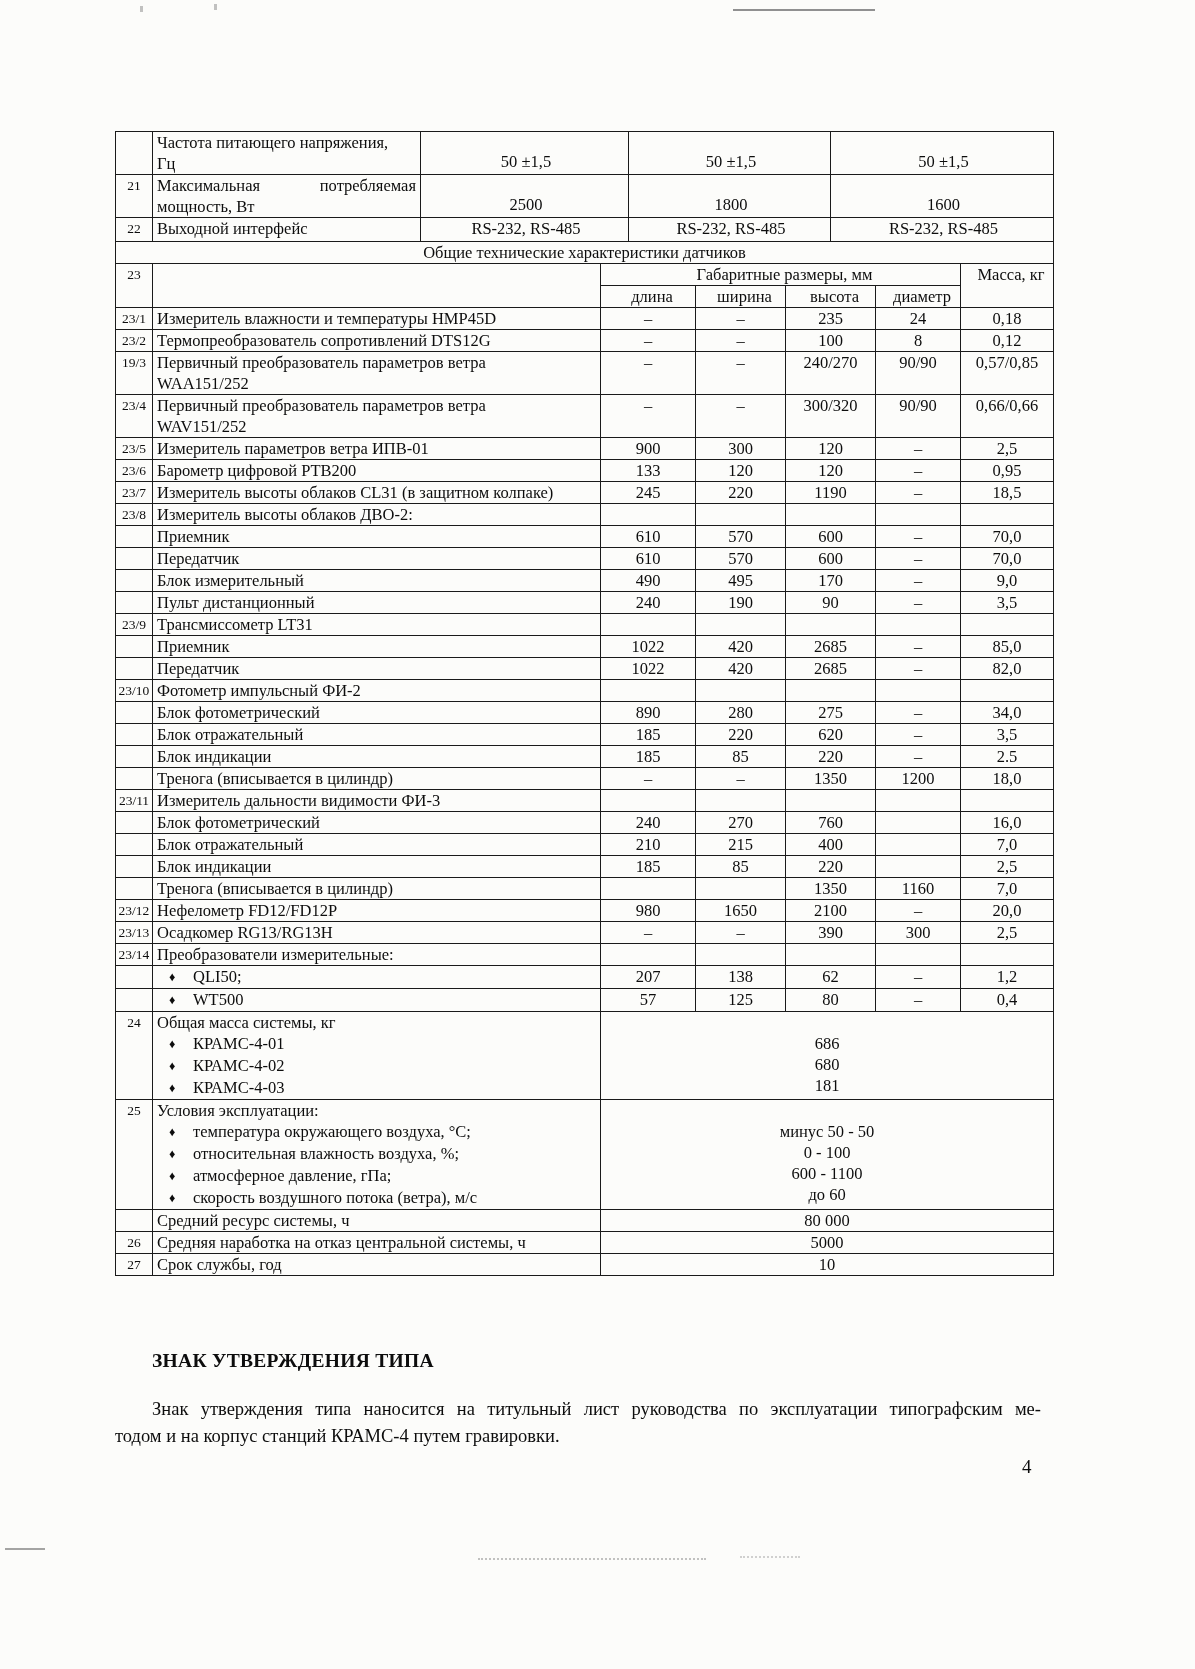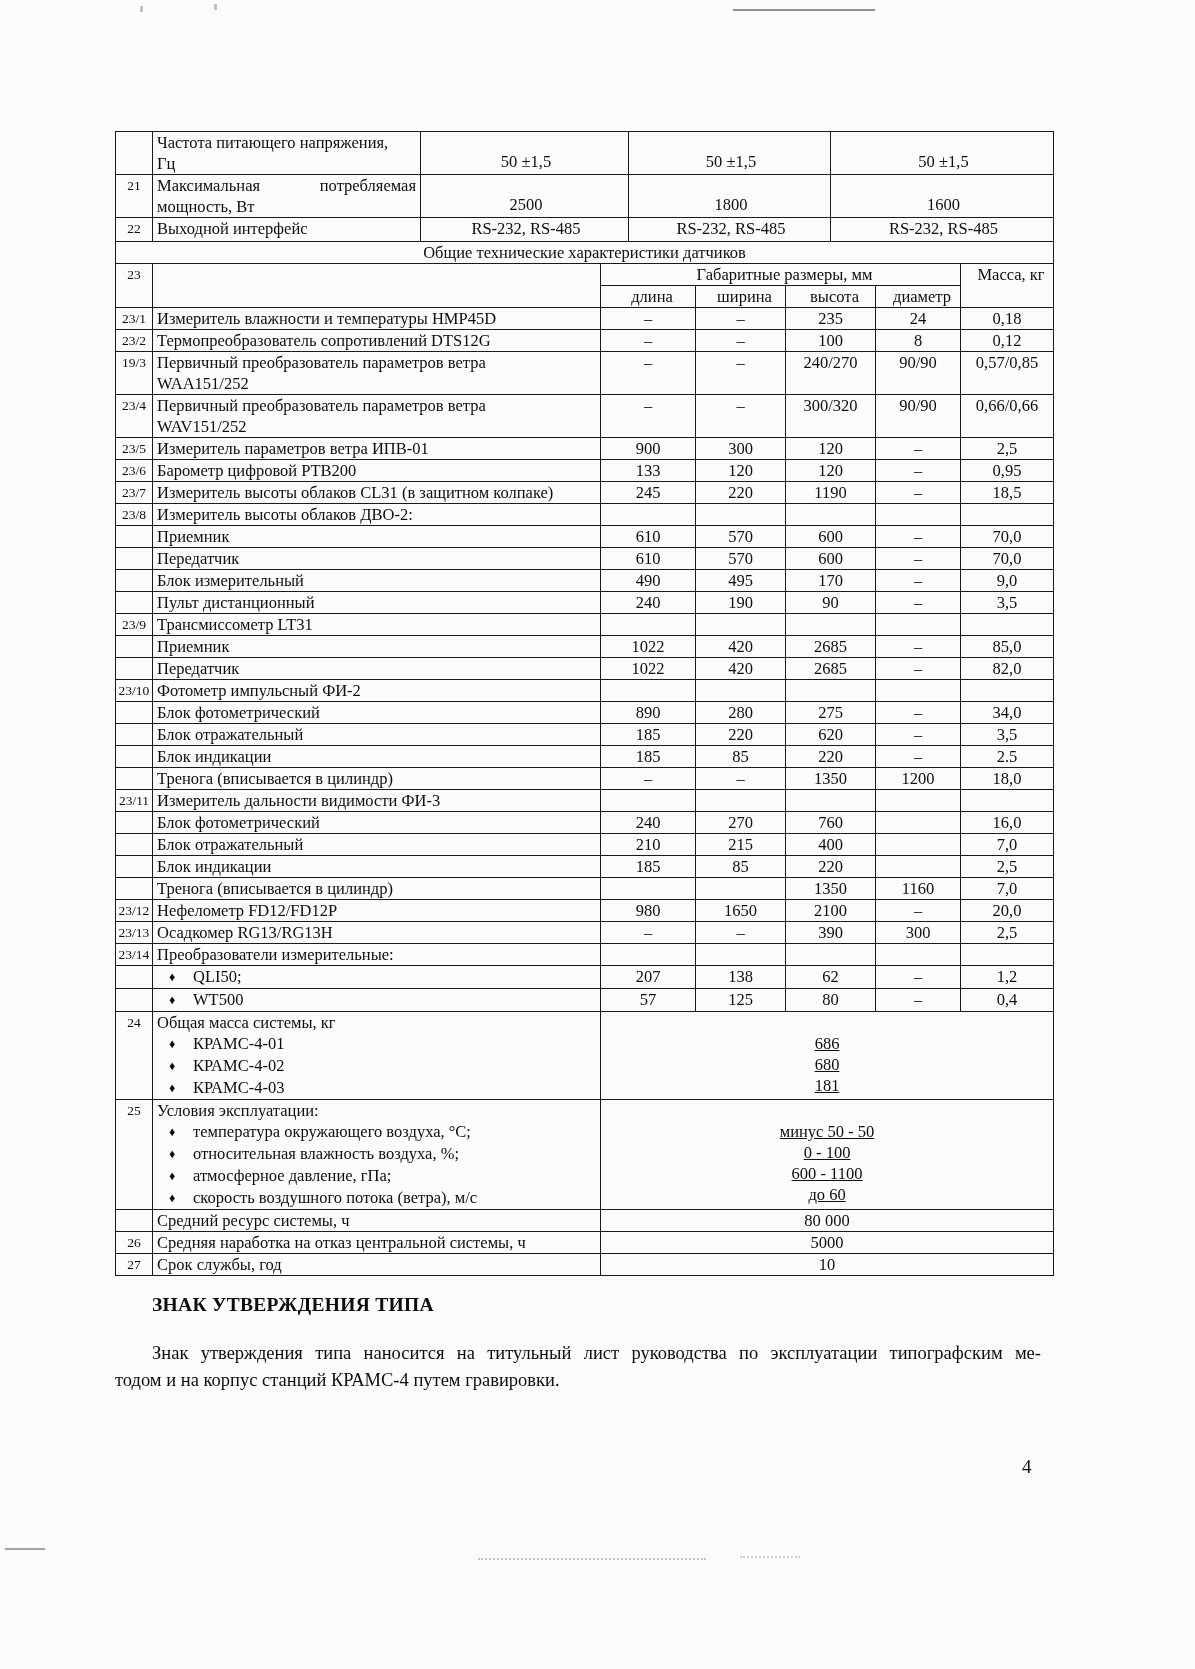--- a/index.html
+++ b/index.html
@@ -29,24 +29,24 @@
   td.name { text-align: left; }
   td.val { text-align: center; }
   td.topval { vertical-align: bottom; padding-bottom: 2px; padding-left: 7px; }
   td.section { text-align: center; line-height: 21px; }
   td.merged { text-align: center; }
   td.hdr { text-align: center; padding-left: 12px; }
   .line { min-height: 21px; }
   .jl { text-align: justify; text-align-last: justify; }
   .bullet-line { padding-left: 12px; }
   .diamond { display: inline-block; width: 24px; font-size: 12.5px; vertical-align: 1px; }
-  .blk-val { text-align: center; text-decoration: underline; }
+  .blk-val { text-align: center; }
 
   
-  .approval { position:absolute; left:115px; top:1292px; width:926px; }
+  .approval { position:absolute; left:115px; top:1348px; width:926px; }
   .approval h2 {
     margin-left: 37px;
     font-size: 19.5px;
     font-weight: bold;
     line-height: 26px;
     letter-spacing: .3px;
   }
   .approval p { margin-top: 22px; font-size: 18.5px; line-height: 27px; }
   .l1 { display:block; text-indent: 37px; text-align: justify; text-align-last: justify; }
   .l2 { display:block; }

